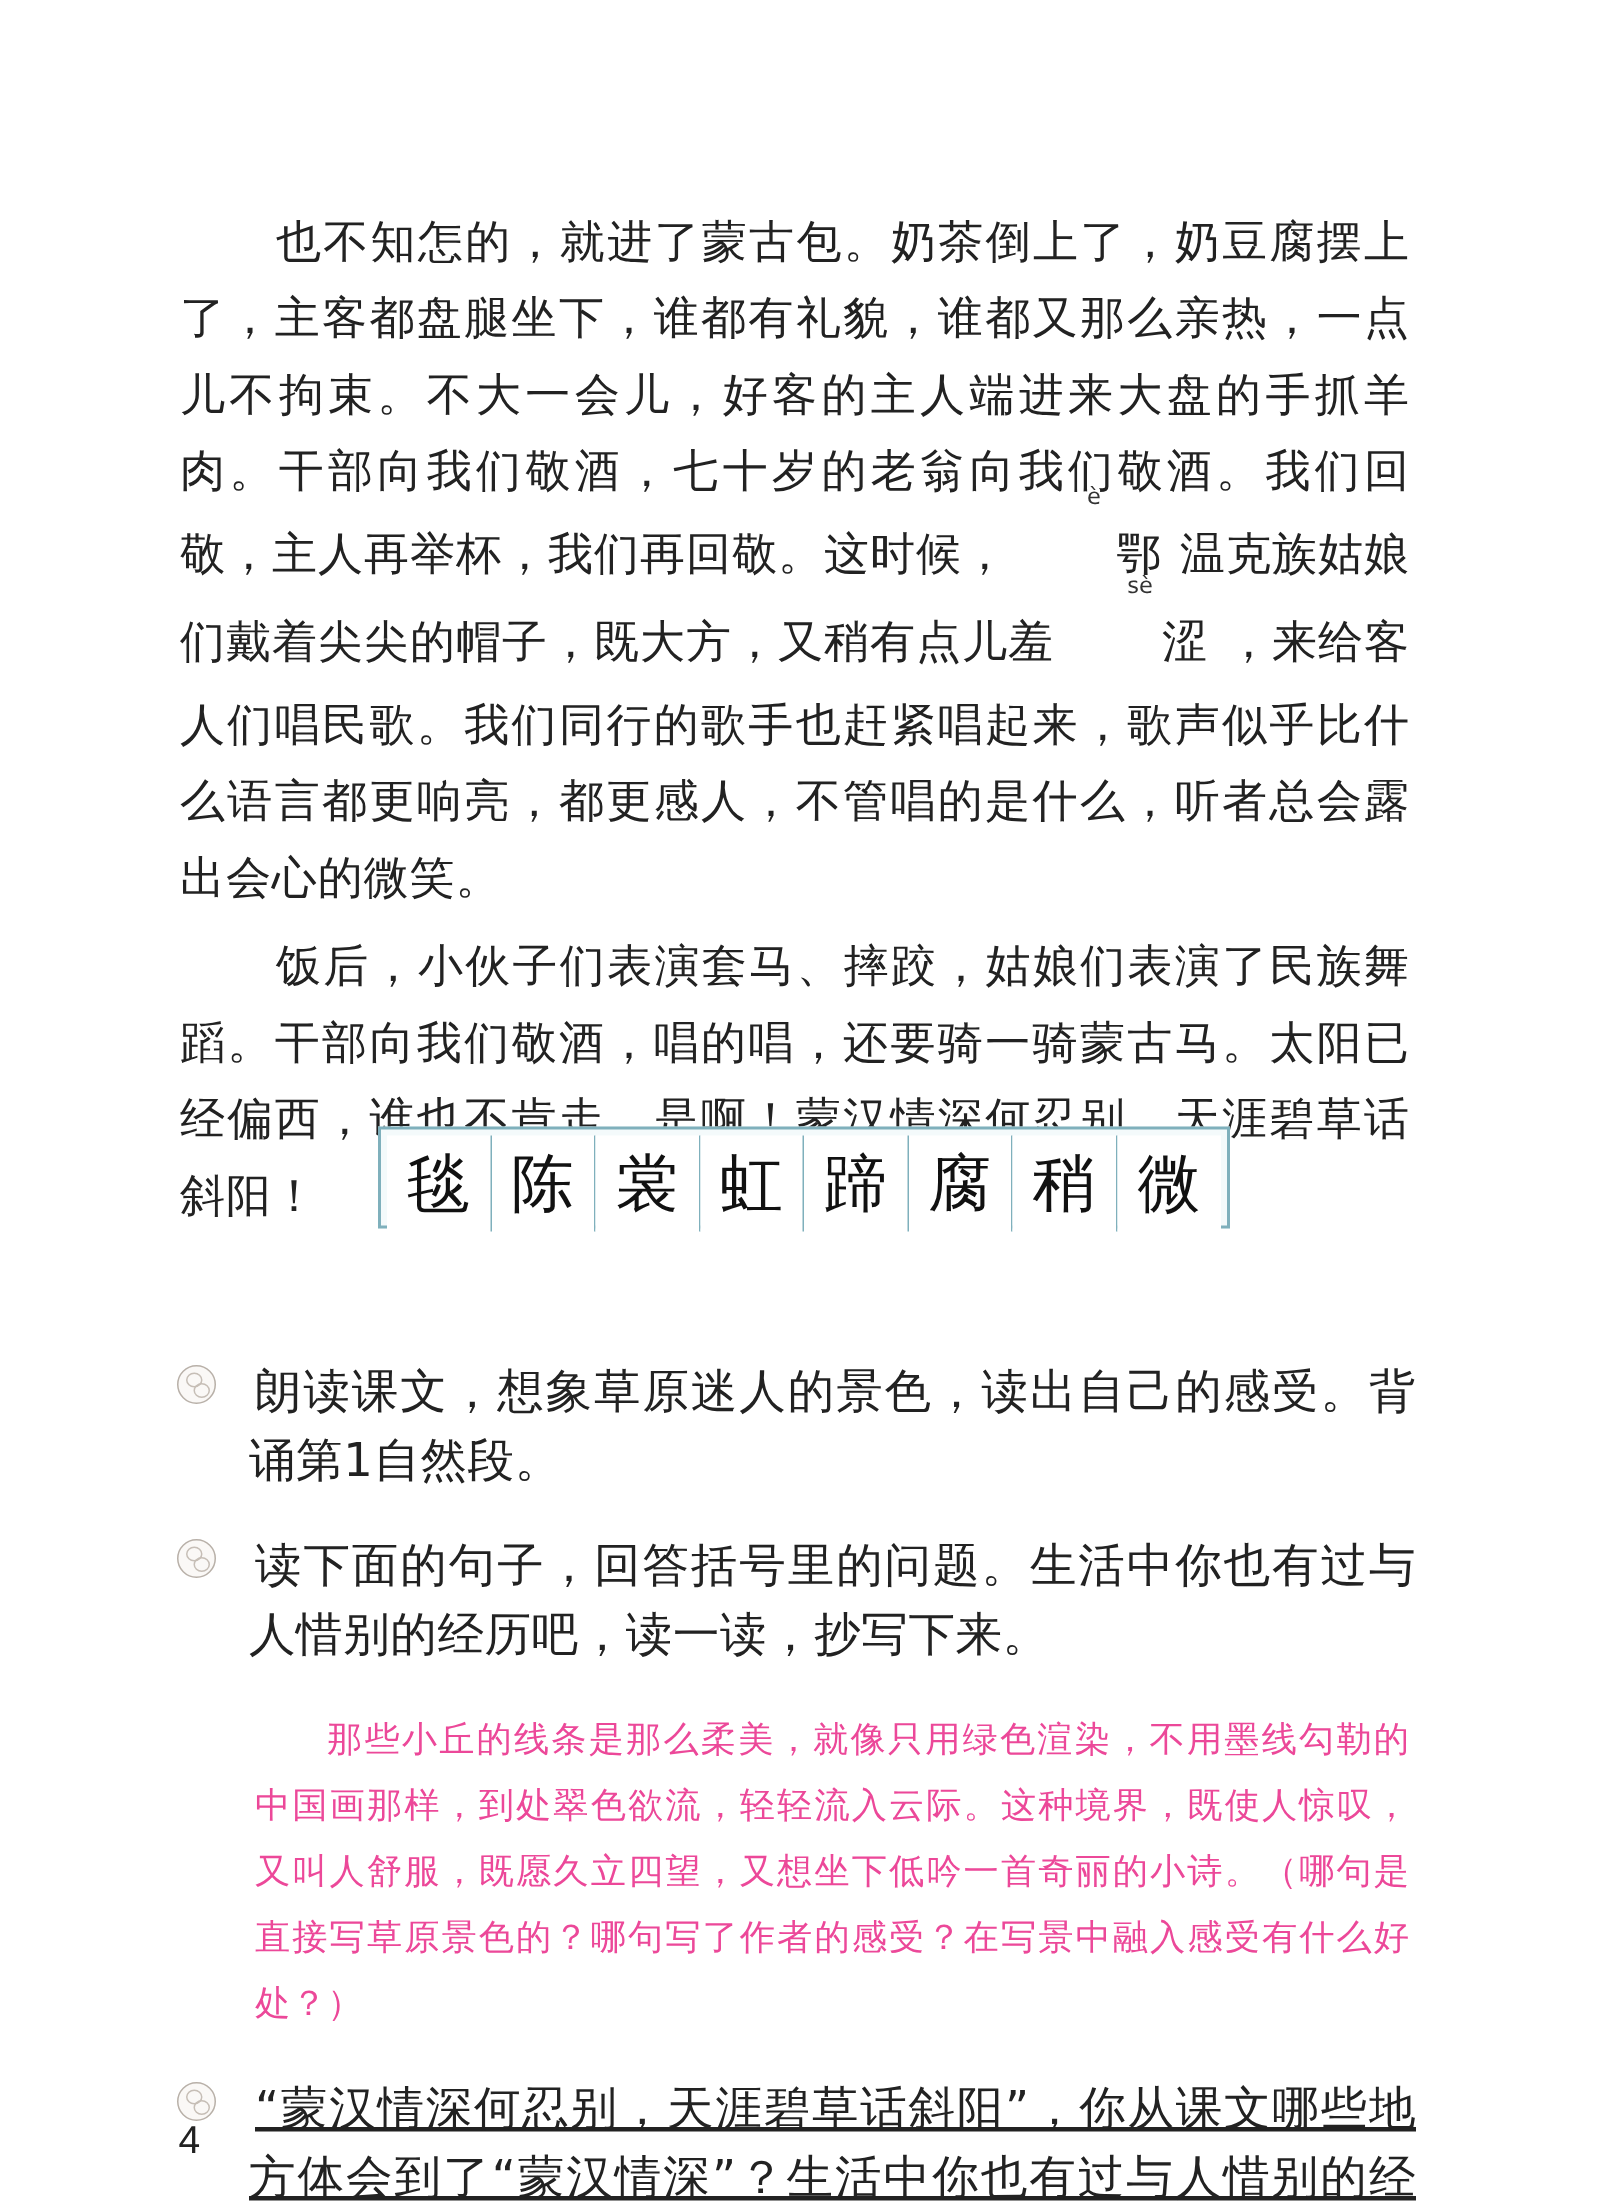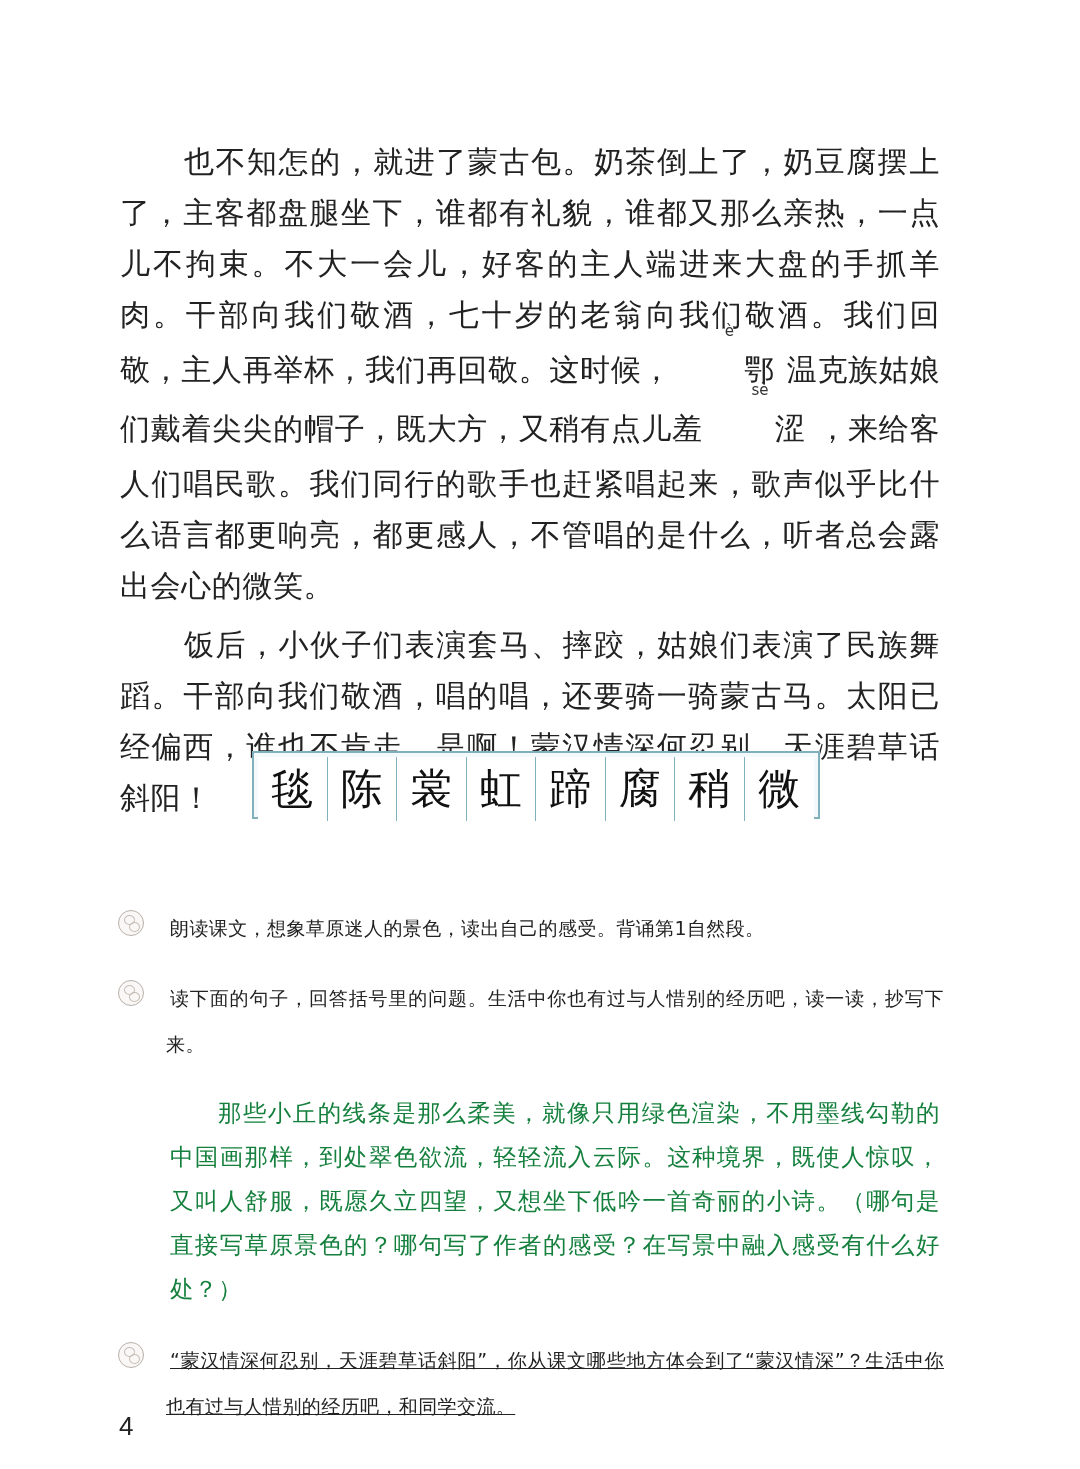--- a/index.html
+++ b/index.html
@@ -85,21 +85,21 @@
     .exercises {
       position: absolute;
       left: 108px;
       top: 893px;
       width: 840px;
     }
     .exercise {
       position: relative;
       padding-left: 50px;
       font-family: "DejaVu Sans", "Liberation Sans", sans-serif;
-      font-size: 19px;
+      font-size: 31px;
       line-height: 46px;
       letter-spacing: 0.4px;
       color: #222;
       text-align: justify;
     }
     .ex-icon {
       position: absolute;
       left: 2px;
       top: 9px;
       width: 26px;
@@ -119,21 +119,21 @@
 
     .ex-1 { margin-top: 0; }
     .ex-2 { margin-top: 16px; }
     .quote-block {
       margin-top: 12px;
       padding-left: 50px;
       font-family: "DejaVu Serif", "Liberation Serif", serif;
       font-size: 23.5px;
       line-height: 44px;
       letter-spacing: 0.6px;
-      color: #15803d;
+      color: #ec4899;
     }
     .quote-block p {
       text-indent: 48px;
       text-align: justify;
     }
     .ex-3 { margin-top: 14px; text-decoration: underline; }
 
     .page-number {
       position: absolute;
       left: 111px;

